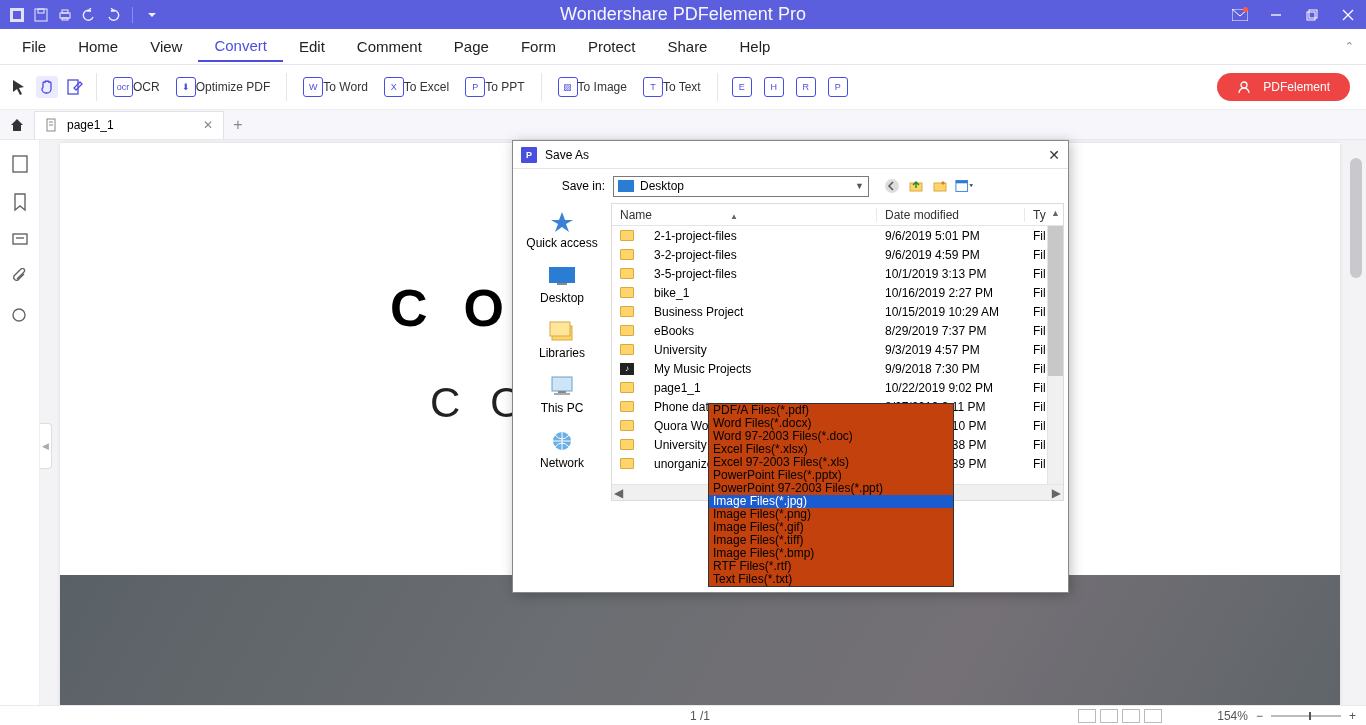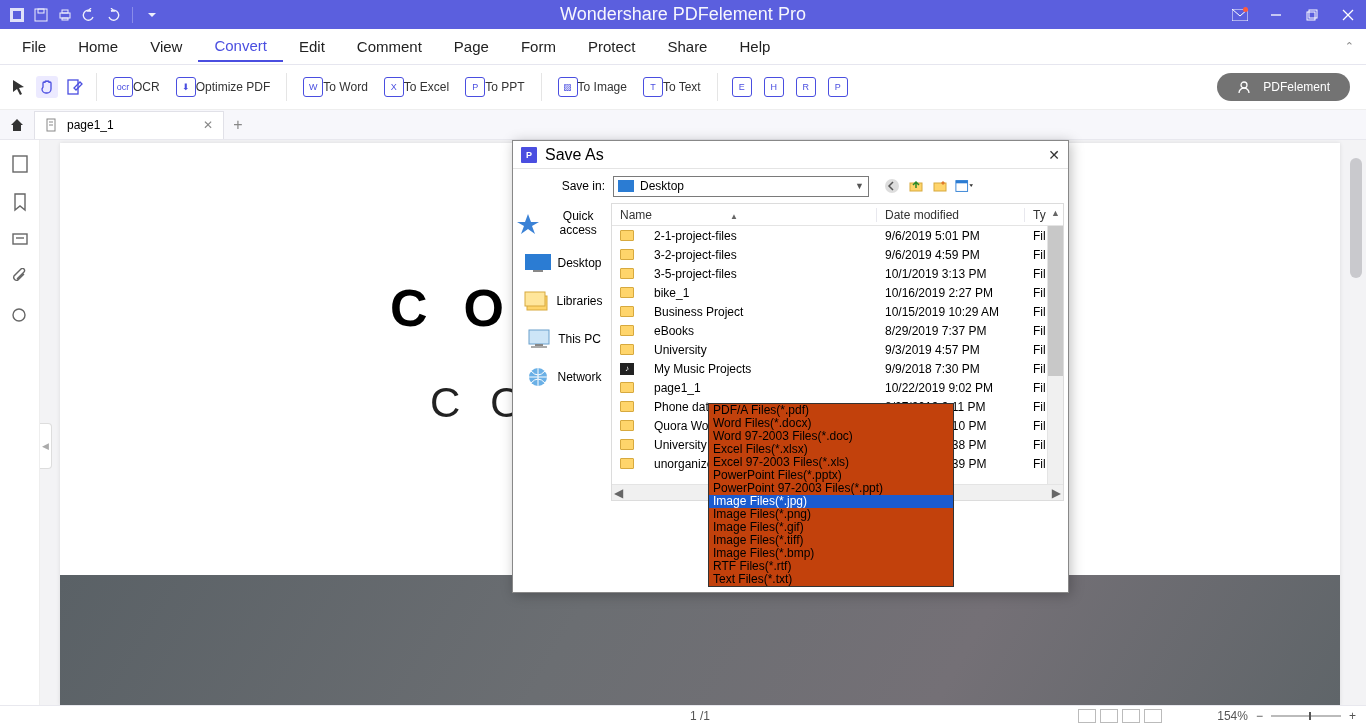--- a/index.html
+++ b/index.html
@@ -20,21 +20,21 @@
 .menu-item.active { color: #4a4ee0; border-bottom: 2px solid #4a4ee0; }
 .collapse-caret { position:absolute; right:12px; color:#888; font-size:11px; }
 
 
 .toolbar { height: 45px; display: flex; align-items: center; gap: 4px; padding: 0 8px; border-bottom: 1px solid #eee; }
 .tool-grp { display:flex; align-items:center; gap:6px; }
 .tool-sep { width:1px; height:28px; background:#e5e5e5; margin:0 6px; }
 .tool-btn { display:flex; align-items:center; gap:0; padding:4px 6px; font-size:13px; color:#333; }
 .tool-ico { width:22px; height:22px; display:flex; align-items:center; justify-content:center; color:#4a4ee0; }
 .square-ico { border:1.5px solid #4a4ee0; border-radius:3px; width:20px; height:20px; display:flex; align-items:center; justify-content:center; font-size:9px; color:#4a4ee0; }
-.pill-btn { margin-left:auto; background:#737373; color:#fff; border-radius:18px; padding:7px 20px; display:flex; align-items:center; gap:12px; font-size:13px; margin-right:8px;}
+.pill-btn { margin-left:auto; background:#ef4444; color:#fff; border-radius:18px; padding:7px 20px; display:flex; align-items:center; gap:12px; font-size:13px; margin-right:8px;}
 
 
 .tabstrip { height: 30px; background:#f7f7fb; display:flex; align-items:center; border-bottom:1px solid #e8e8ee; }
 .home-ico { width:34px; display:flex; justify-content:center; color:#333; }
 .doc-tab { background:#fff; height:28px; display:flex; align-items:center; gap:8px; padding:0 10px; border:1px solid #e1e1e8; border-bottom:none; position:relative; min-width:190px; }
 .doc-tab .close { margin-left:auto; color:#888; }
 .new-tab { width:28px; text-align:center; color:#888; font-size:16px; }
 
 
 .main { position:absolute; top:140px; left:0; right:0; bottom:20px; display:flex; }
@@ -54,32 +54,32 @@
 .status .views { position:absolute; right:204px; display:flex; gap:4px; }
 .vbtn { width:18px; height:14px; border:1px solid #bbb; }
 .status .zoom { position:absolute; right:10px; display:flex; align-items:center; gap:8px; }
 .zoom-line { width:70px; height:2px; background:#bbb; position:relative; }
 .zoom-line::after { content:""; position:absolute; left:38px; top:-3px; width:2px; height:8px; background:#555; }
 
 
 .dialog { position:absolute; left:512px; top:140px; width:557px; height:453px; background:#fff; border:1px solid #888; box-shadow:2px 2px 12px rgba(0,0,0,.25); z-index:50; }
 .dlg-title { height:28px; background:#fff; display:flex; align-items:center; padding:0 8px; border-bottom:1px solid #e4e4e4; }
 .dlg-title .appico { width:16px; height:16px; background:#4a4ee0; margin-right:8px; display:flex; align-items:center; justify-content:center; color:#fff; font-size:9px; font-weight:bold; border-radius:1px;}
-.dlg-title .t { font-size:16px; }
+.dlg-title .t { font-size:12px; }
 .dlg-title .x { margin-left:auto; font-size:14px; color:#333; }
 .dlg-row1 { height:34px; display:flex; align-items:center; padding-right:10px; }
 .dlg-row1 .lbl { width:100px; text-align:right; padding-right:8px; }
 .dlg-row1 .combo { flex:0 0 256px; height:21px; border:1px solid #7a7a7a; display:flex; align-items:center; padding:0 4px; background:#fff; }
 .dlg-row1 .combo .fico { width:16px; height:12px; background:#2b7cd3; margin-right:6px; }
 .dlg-row1 .combo .dd { margin-left:auto; font-size:9px; color:#555; }
 .dlg-row1 .navicons { display:flex; gap:6px; margin-left:14px; align-items:center; }
 .nav-i { width:18px; height:18px; display:flex; align-items:center; justify-content:center; }
 .dlg-body { display:flex; height:298px; }
 .places { width:98px; display:flex; flex-direction:column; align-items:center; gap:2px; padding-top:2px; }
-.place { display:flex; flex-direction:row; align-items:center; gap:3px; font-size:11px; padding:4px 0 8px 0; text-align:center;}
+.place { display:flex; flex-direction:column; align-items:center; gap:3px; font-size:11px; padding:4px 0 8px 0; text-align:center;}
 .place .pi { width:32px; height:24px; display:flex; align-items:center; justify-content:center; }
 .filelist { flex:1; border:1px solid #dcdcdc; margin-right:4px; display:flex; flex-direction:column; position:relative;}
 .fl-head { display:flex; height:22px; border-bottom:1px solid #e4e4e4; font-size:12px; color:#333; align-items:center; }
 .fl-head .c1 { width:265px; padding-left:8px; border-right:1px solid #e8e8ee; position:relative;}
 .fl-head .sortup { position:absolute; left:118px; top:4px; font-size:8px; color:#666; }
 .fl-head .c2 { width:148px; padding-left:8px; border-right:1px solid #e8e8ee;}
 .fl-head .c3 { flex:1; padding-left:8px; }
 .fl-rows { flex:1; overflow:hidden; }
 .fr { display:flex; height:19px; align-items:center; font-size:12px; }
 .fr .c1 { width:265px; padding-left:8px; display:flex; align-items:center; gap:20px; }

